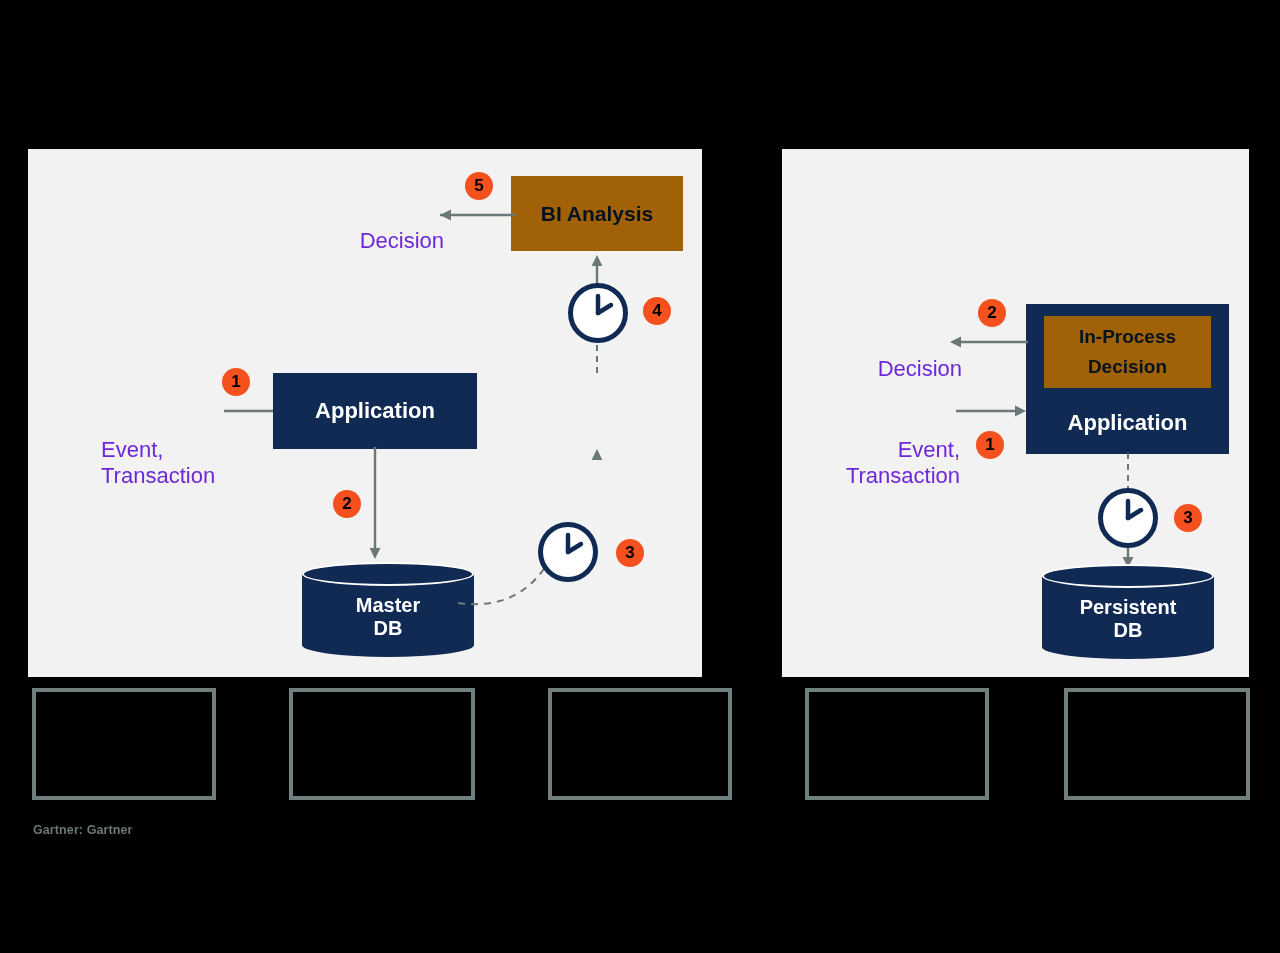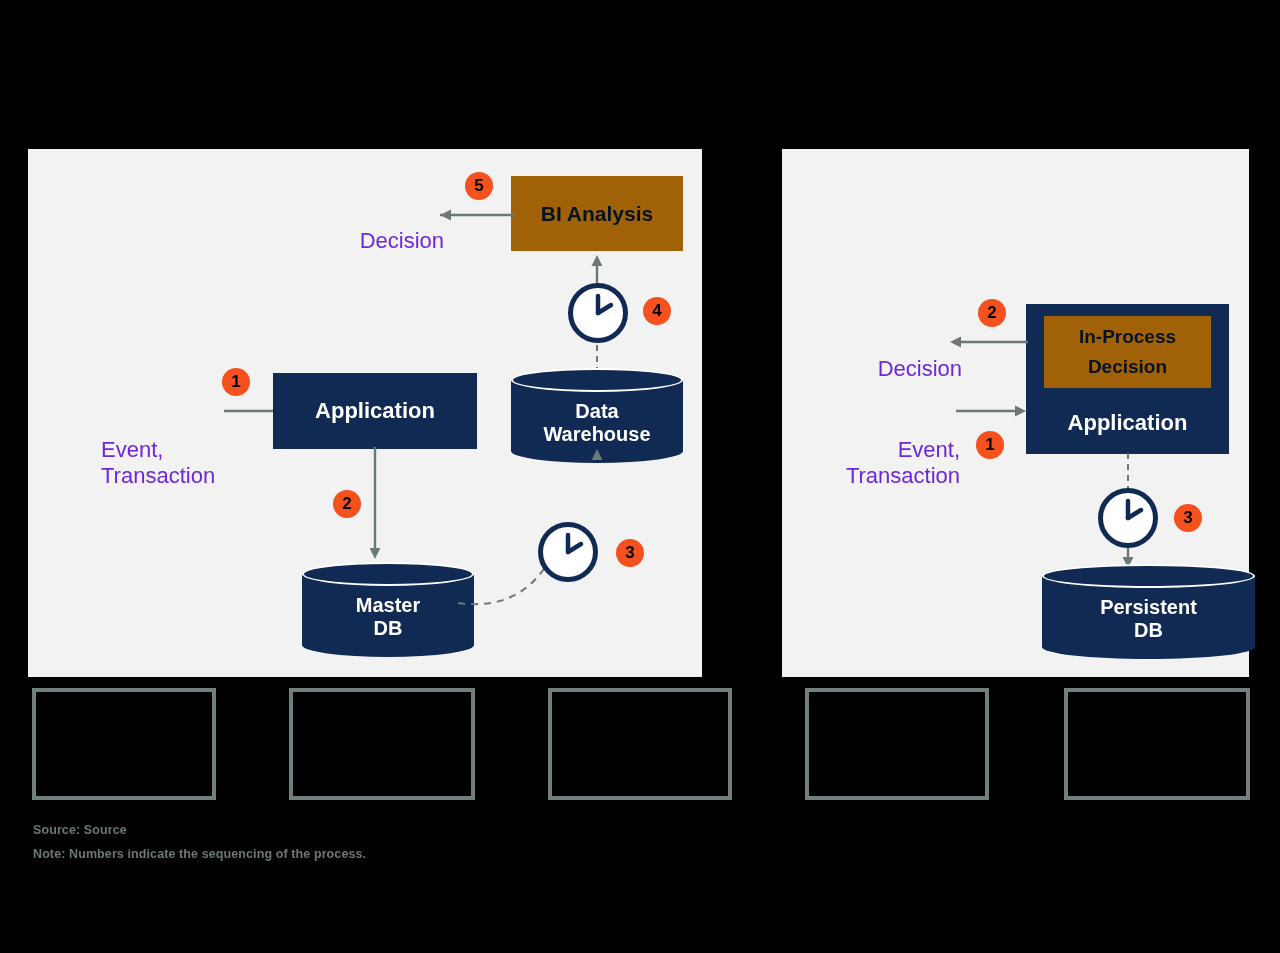--- a/index.html
+++ b/index.html
@@ -82,29 +82,20 @@
     </div>
 
     <div class="badge" style="left:615px;top:148px;">
       <span>4</span>
     </div>
 
     <svg style="position:absolute;left:562px;top:192px;width:14px;height:32px;">
       <line x1="7" y1="32" x2="7" y2="0" stroke="#6b7878" stroke-width="2" stroke-dasharray="6,5"></line>
     </svg>
 
-    <div class="cyl" style="left:483px;top:219px;width:172px;height:95px;">
-      <div class="bottom"></div>
-      <div class="body"></div>
-      <div class="top"></div>
-      <div class="txt" style="font-size:20px;padding-top:14px;">
-        <span>Data</span>
-        <span>Warehouse</span>
-      </div>
-    </div>
 
     <svg style="position:absolute;left:560px;top:300px;width:18px;height:18px;">
       <polygon points="9,0 3.6,11 14.4,11" fill="#6b7878"></polygon>
     </svg>
 
     <div class="lbl" style="left:73px;top:234px;font-size:22px;text-align:left;">
       <div>Event,
 Transaction</div>
     </div>
 
@@ -211,35 +202,34 @@
 
     <div class="badge" style="left:392px;top:355px;">
       <span>3</span>
     </div>
 
     <svg style="position:absolute;left:339px;top:399px;width:16px;height:22px;">
       <line x1="7" y1="0" x2="7" y2="10" stroke="#6b7878" stroke-width="2.4"></line>
       <polygon points="7,20 1.6,9 12.4,9" fill="#6b7878"></polygon>
     </svg>
 
-    <div class="cyl" style="left:260px;top:415px;width:172px;height:95px;padding-left:41px;">
+    <div class="cyl" style="left:260px;top:415px;width:172px;height:95px;">
       <div class="bottom"></div>
       <div class="body"></div>
       <div class="top"></div>
       <div class="txt" style="font-size:20px;padding-top:14px;">
         <span>Persistent</span>
         <span>DB</span>
       </div>
     </div>
   </div>
 
   <div class="emptybox" style="left:32px;top:688px;width:184px;height:112px;"></div>
   <div class="emptybox" style="left:289px;top:688px;width:186px;height:112px;"></div>
   <div class="emptybox" style="left:548px;top:688px;width:184px;height:112px;"></div>
   <div class="emptybox" style="left:805px;top:688px;width:184px;height:112px;"></div>
   <div class="emptybox" style="left:1064px;top:688px;width:186px;height:112px;"></div>
 
   <div class="footer">
-    <div>Source: Source</div>
-    <div>Note: Numbers indicate the sequencing of the process.</div>
+    <div>Gartner: Gartner</div>
   </div>
 
 </div>
 
 </body></html>

